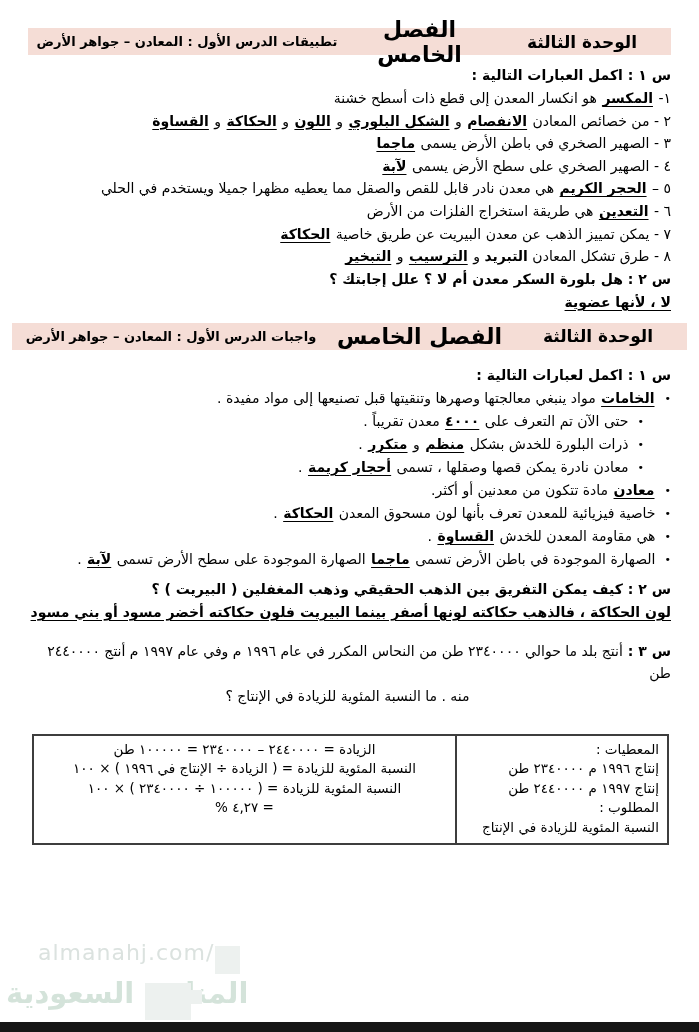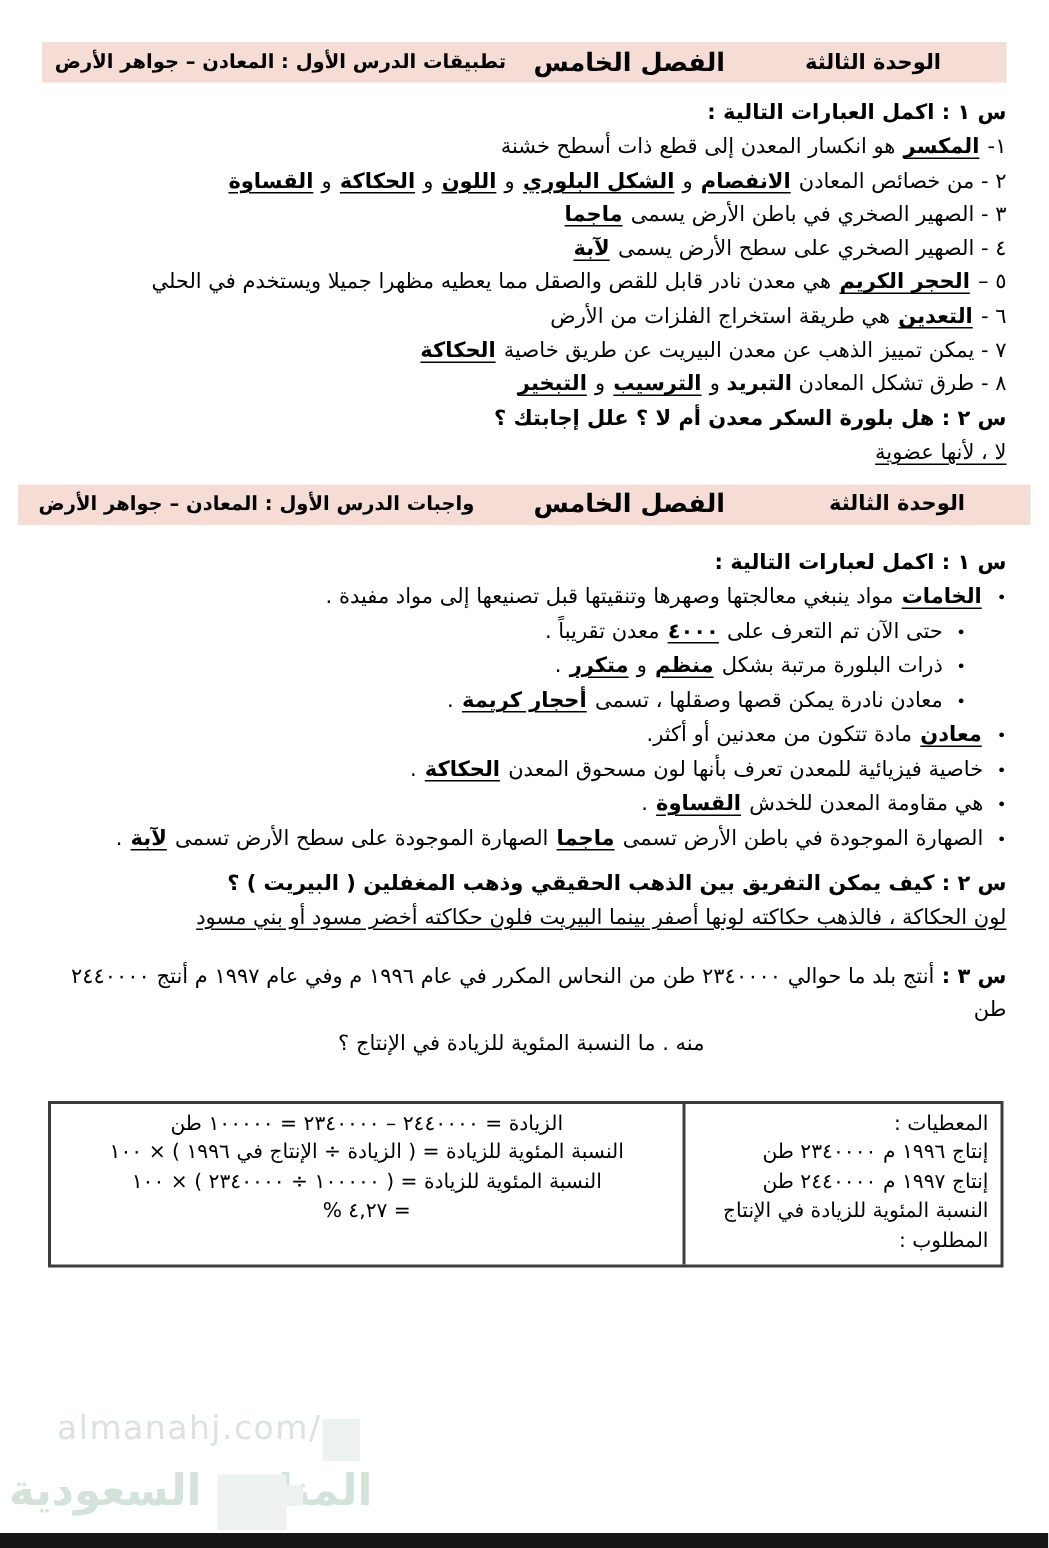--- a/index.html
+++ b/index.html
@@ -8,32 +8,32 @@
     background:#ffffff; direction:rtl; color:#000;
     font-family:"DejaVu Sans","Liberation Sans",sans-serif;
   }
   
   .band {
     display:flex; align-items:center; height:27px;
     background:#f5ddd6; font-weight:bold;
   }
   .band1 { margin:28px 28px 0 28px; }
   .band2 { margin:9px 12px 0 12px; }
-  .band .unit    { font-size:14px; width:178px; text-align:center; }
-  .band .chapter { font-size:17px; flex:1; text-align:center; }
+  .band .unit    { font-size:17px; width:178px; text-align:center; }
+  .band .chapter { font-size:22px; flex:1; text-align:center; }
   .band .lesson  { font-size:13px; width:318px; text-align:center; }
 
   
   .sec { padding:9px 28px 0 24px; font-size:14px; }
   .qtitle { font-weight:bold; line-height:23px; }
   .line   { line-height:22.6px; }
   .seg-u  { font-weight:bold; text-decoration:underline; text-underline-offset:3px; padding:0 1px; }
   .seg-b  { font-weight:bold; }
   .answer {
-    font-weight:normal; text-decoration:underline; text-underline-offset:3px;
+    font-weight:bold; text-decoration:underline; text-underline-offset:3px;
     line-height:23px; width:fit-content;
   }
   .bullet-line { display:flex; gap:9px; line-height:23px; }
   .bullet-line .dot { font-size:11px; line-height:23px; }
   .indent { padding-right:27px; }
   .q3 { margin-top:16px; }
   .q3line2 { text-align:center; line-height:22.6px; }
 
   
   .calc-table {
@@ -103,21 +103,21 @@
     <div class="bullet-line">
       <span class="dot">•</span>
       <span><span class="seg-u">الخامات</span><span> مواد ينبغي معالجتها وصهرها وتنقيتها قبل تصنيعها إلى مواد مفيدة .</span></span>
     </div>
     <div class="bullet-line indent">
       <span class="dot">•</span>
       <span><span>حتى الآن تم التعرف على  </span><span class="seg-u">٤٠٠٠</span><span> معدن تقريباً .</span></span>
     </div>
     <div class="bullet-line indent">
       <span class="dot">•</span>
-      <span><span>ذرات البلورة مرتبة بشكل  </span><span class="seg-u">منظم</span><span>  و  </span><span class="seg-u">متكرر</span><span> .</span></span>
+      <span><span>ذرات البلورة للخدش بشكل  </span><span class="seg-u">منظم</span><span>  و  </span><span class="seg-u">متكرر</span><span> .</span></span>
     </div>
     <div class="bullet-line indent">
       <span class="dot">•</span>
       <span><span>معادن نادرة يمكن قصها وصقلها ، تسمى </span><span class="seg-u">أحجار كريمة</span><span>   .</span></span>
     </div>
     <div class="bullet-line">
       <span class="dot">•</span>
       <span><span class="seg-u">معادن</span><span>   مادة تتكون من معدنين أو أكثر.</span></span>
     </div>
     <div class="bullet-line">
@@ -137,22 +137,22 @@
     <div class="answer">لون الحكاكة ، فالذهب حكاكته لونها أصفر بينما البيريت فلون حكاكته أخضر مسود أو بني مسود</div>
 
     <div class="line q3"><span class="seg-b">س ٣ : </span><span>أنتج بلد ما حوالي ٢٣٤٠٠٠٠ طن من النحاس المكرر في عام ١٩٩٦ م  وفي عام ١٩٩٧ م أنتج ٢٤٤٠٠٠٠ طن</span></div>
     <div class="q3line2">منه . ما النسبة المئوية للزيادة في الإنتاج ؟</div>
 
     <div class="calc-table">
       <div class="giv">
         <div class="giv-line">المعطيات :</div>
         <div class="giv-line">إنتاج ١٩٩٦ م ٢٣٤٠٠٠٠ طن</div>
         <div class="giv-line">إنتاج ١٩٩٧ م ٢٤٤٠٠٠٠ طن</div>
+        <div class="giv-line">المطلوب :</div>
         <div class="giv-line">النسبة المئوية للزيادة في الإنتاج</div>
-        <div class="giv-line">المطلوب :</div>
       </div>
       <div class="sol">
         <div class="sol-line">الزيادة = ٢٤٤٠٠٠٠ – ٢٣٤٠٠٠٠ = ١٠٠٠٠٠ طن</div>
         <div class="sol-line">النسبة المئوية للزيادة = ( الزيادة ÷ الإنتاج في ١٩٩٦ ) × ١٠٠</div>
         <div class="sol-line">النسبة المئوية للزيادة = ( ١٠٠٠٠٠ ÷ ٢٣٤٠٠٠٠ )  × ١٠٠</div>
         <div class="sol-line">= ٤,٢٧ %</div>
       </div>
     </div>
   </div>
 

